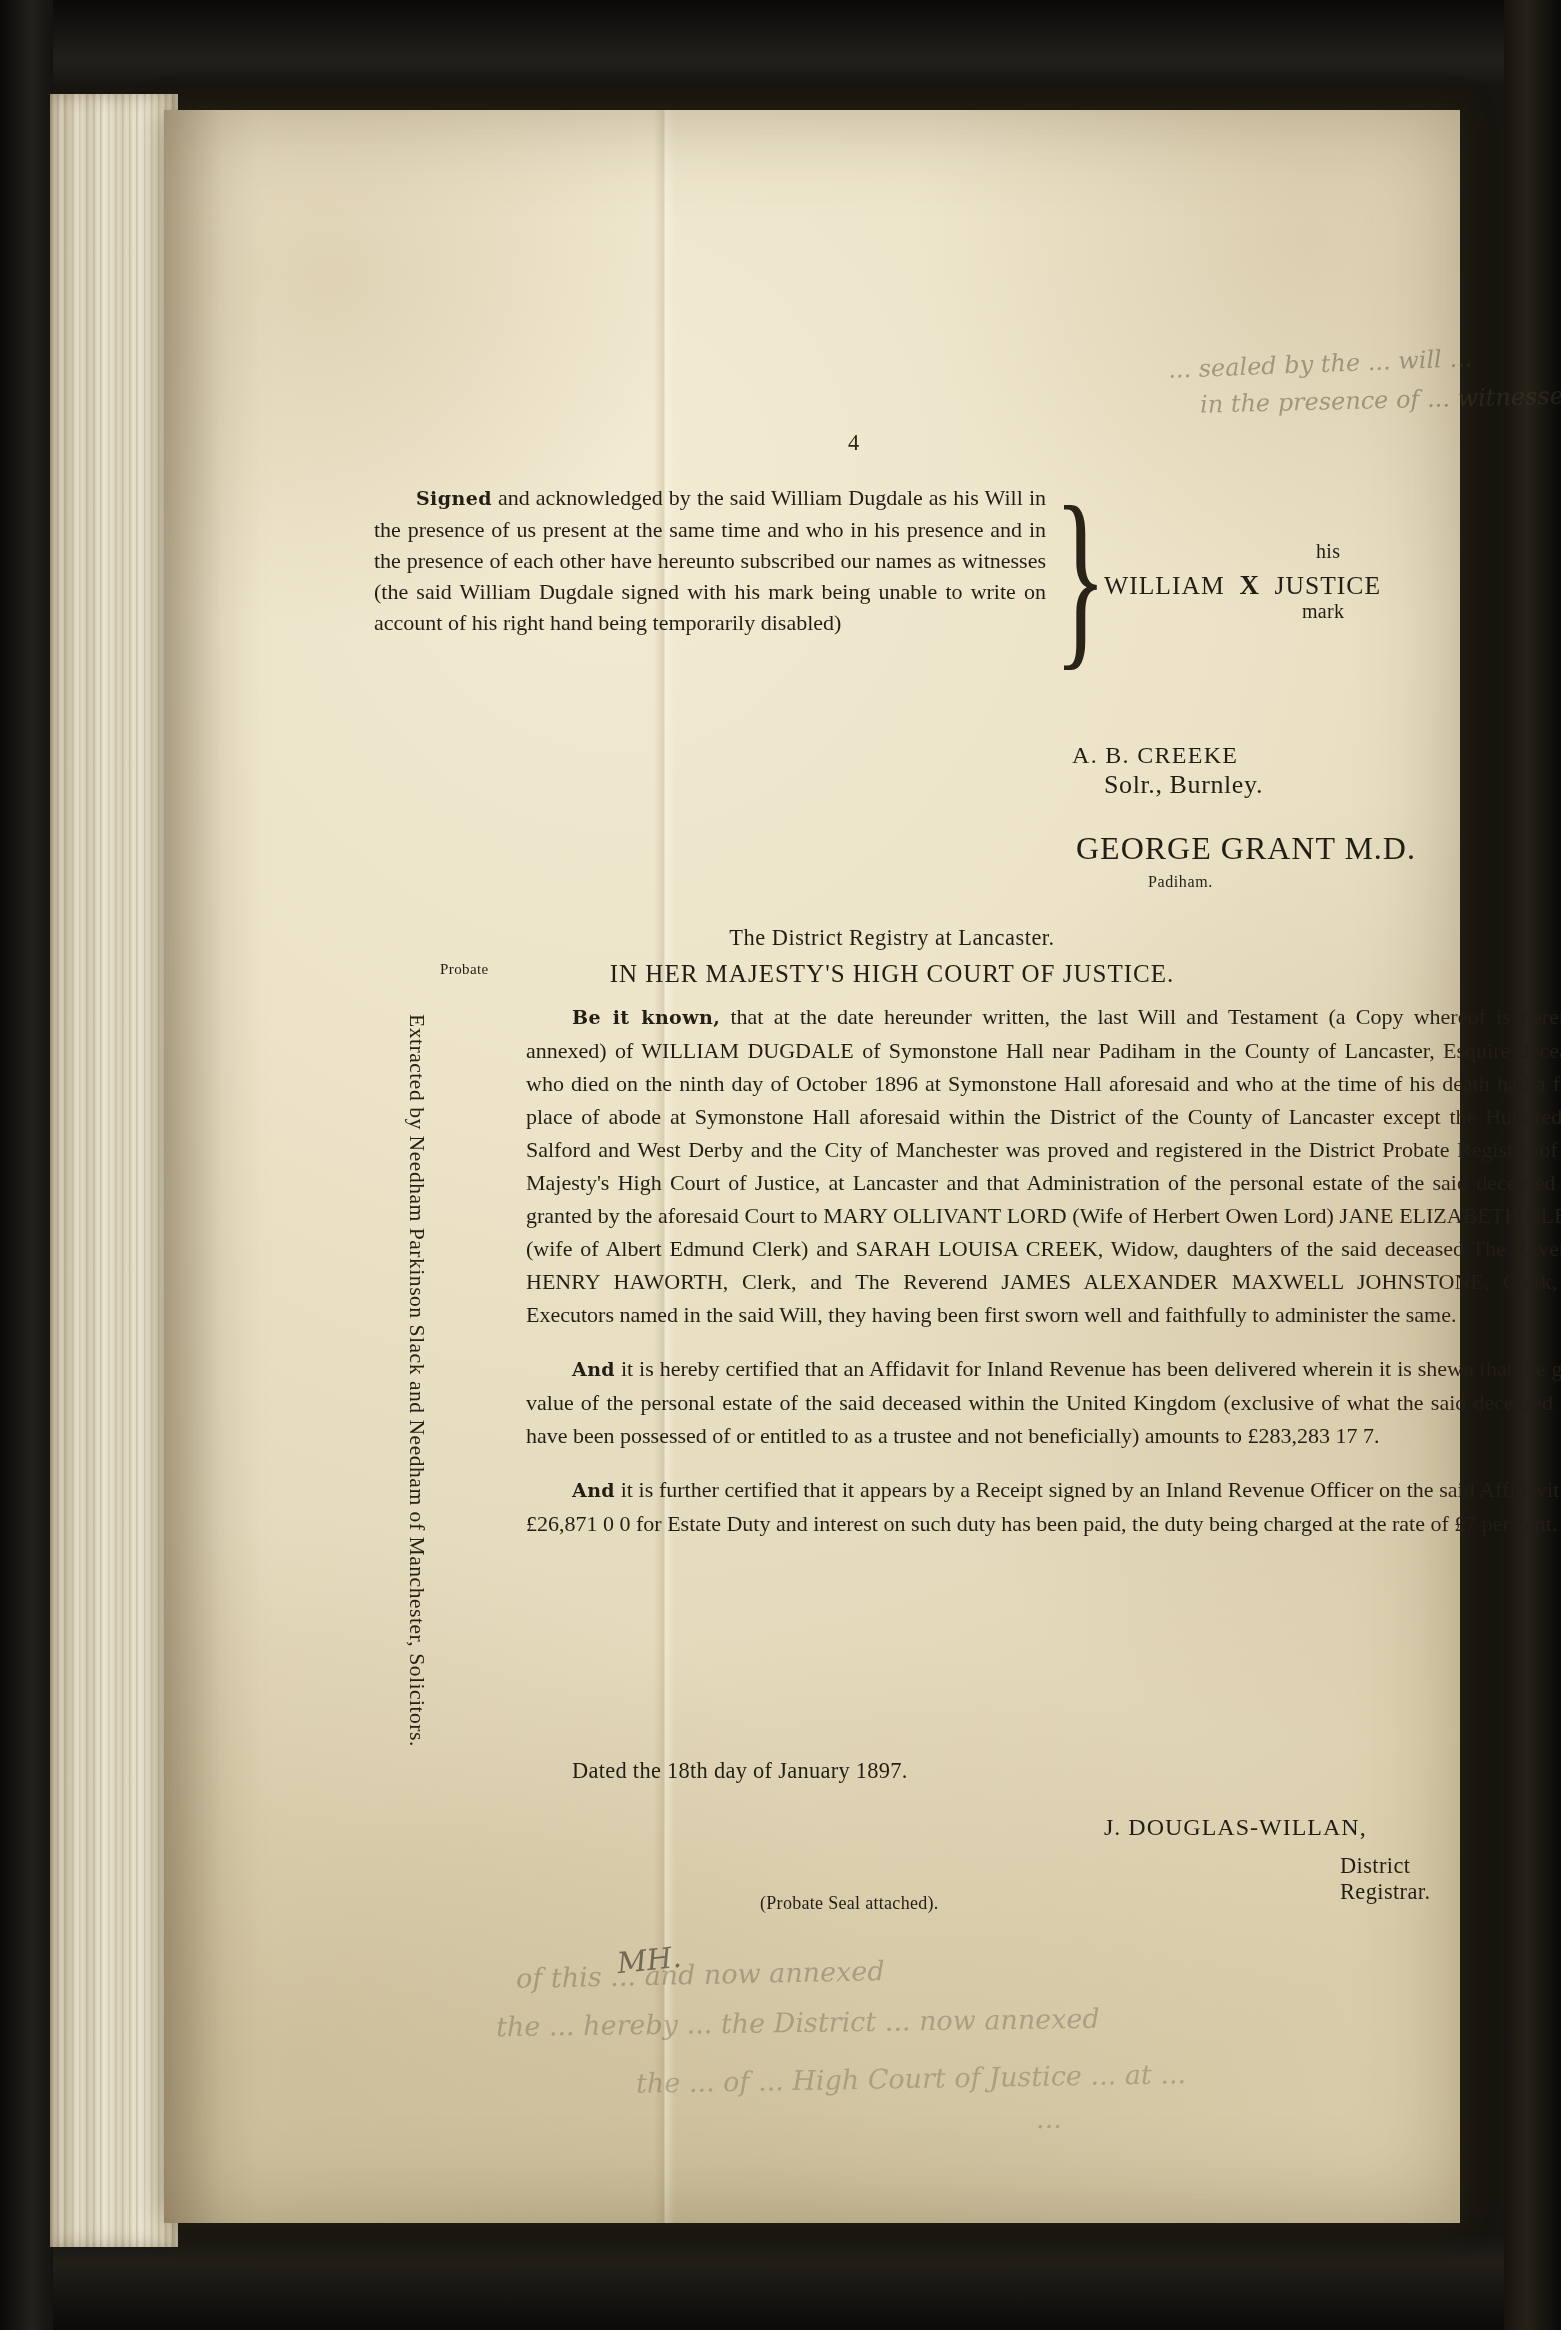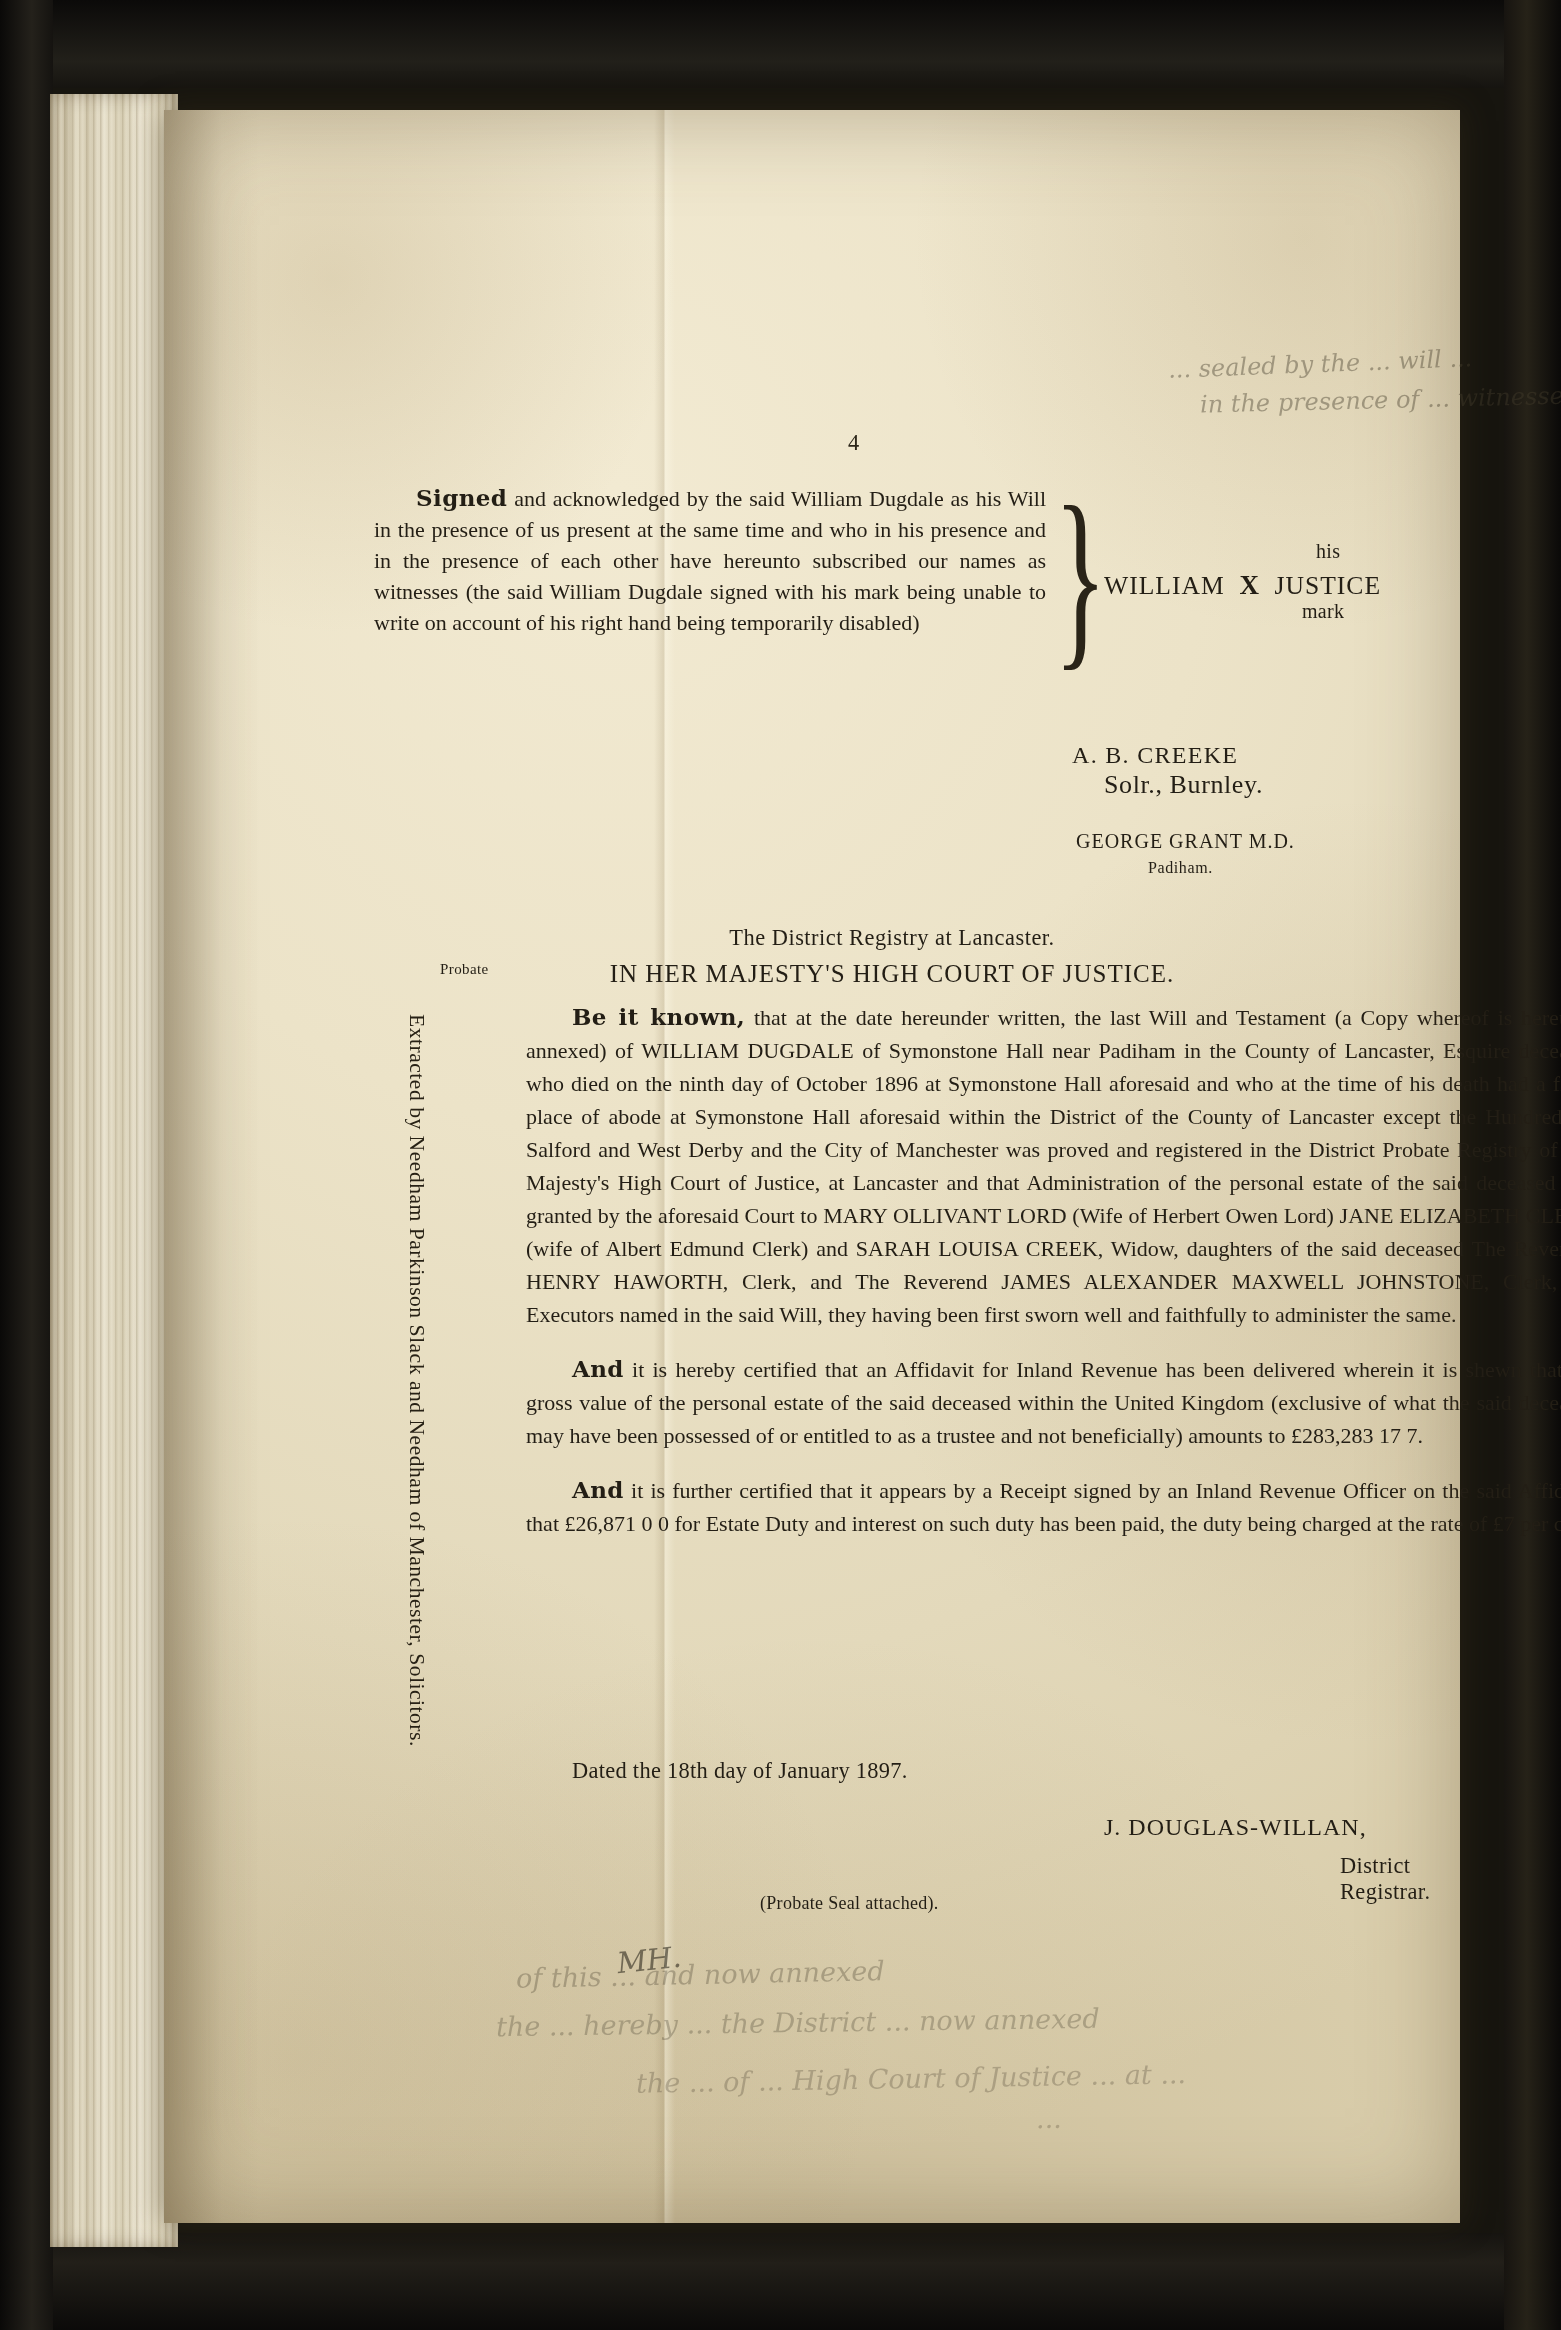--- a/index.html
+++ b/index.html
@@ -131,21 +131,21 @@
   #attestation {
     left: 210px; top: 372px; width: 672px;
     font-size: 22px;
     line-height: 31px;
     text-align: justify;
     text-justify: inter-word;
   }
   .blackletter {
     font-family: "DejaVu Serif", serif;
     font-weight: bold;
-    font-size: 23px;
+    font-size: 19px;
     letter-spacing: 0.4px;
   }
   #attestation .indent { display: inline-block; width: 42px; }
 
   
   #brace {
     position: absolute;
     left: 890px; top: 364px;
     width: 48px; height: 208px;
     font-size: 200px;
@@ -185,21 +185,21 @@
     font-size: 27px;
     font-weight: bold;
   }
 
   
   #witness1 { left: 908px; top: 632px; }
   #witness1 .wname { font-size: 24px; letter-spacing: 1.3px; }
   #witness1 .wsub  { font-size: 26px; letter-spacing: 0.6px; margin-top: 1px; margin-left: 32px; }
 
   #witness2 { left: 912px; top: 720px; }
-  #witness2 .wname { font-size: 20px; letter-spacing: 1px; }
+  #witness2 .wname { font-size: 32px; letter-spacing: 1px; }
   #witness2 .wsub  { font-size: 16px; letter-spacing: 0.6px; margin-top: 6.4px; margin-left: 72px; }
 
   
   #registry-line {
     left: 0; top: 815px; width: 1456px;
     text-align: center;
     font-size: 22.4px;
     letter-spacing: 0.5px;
   }
   #court-heading {

